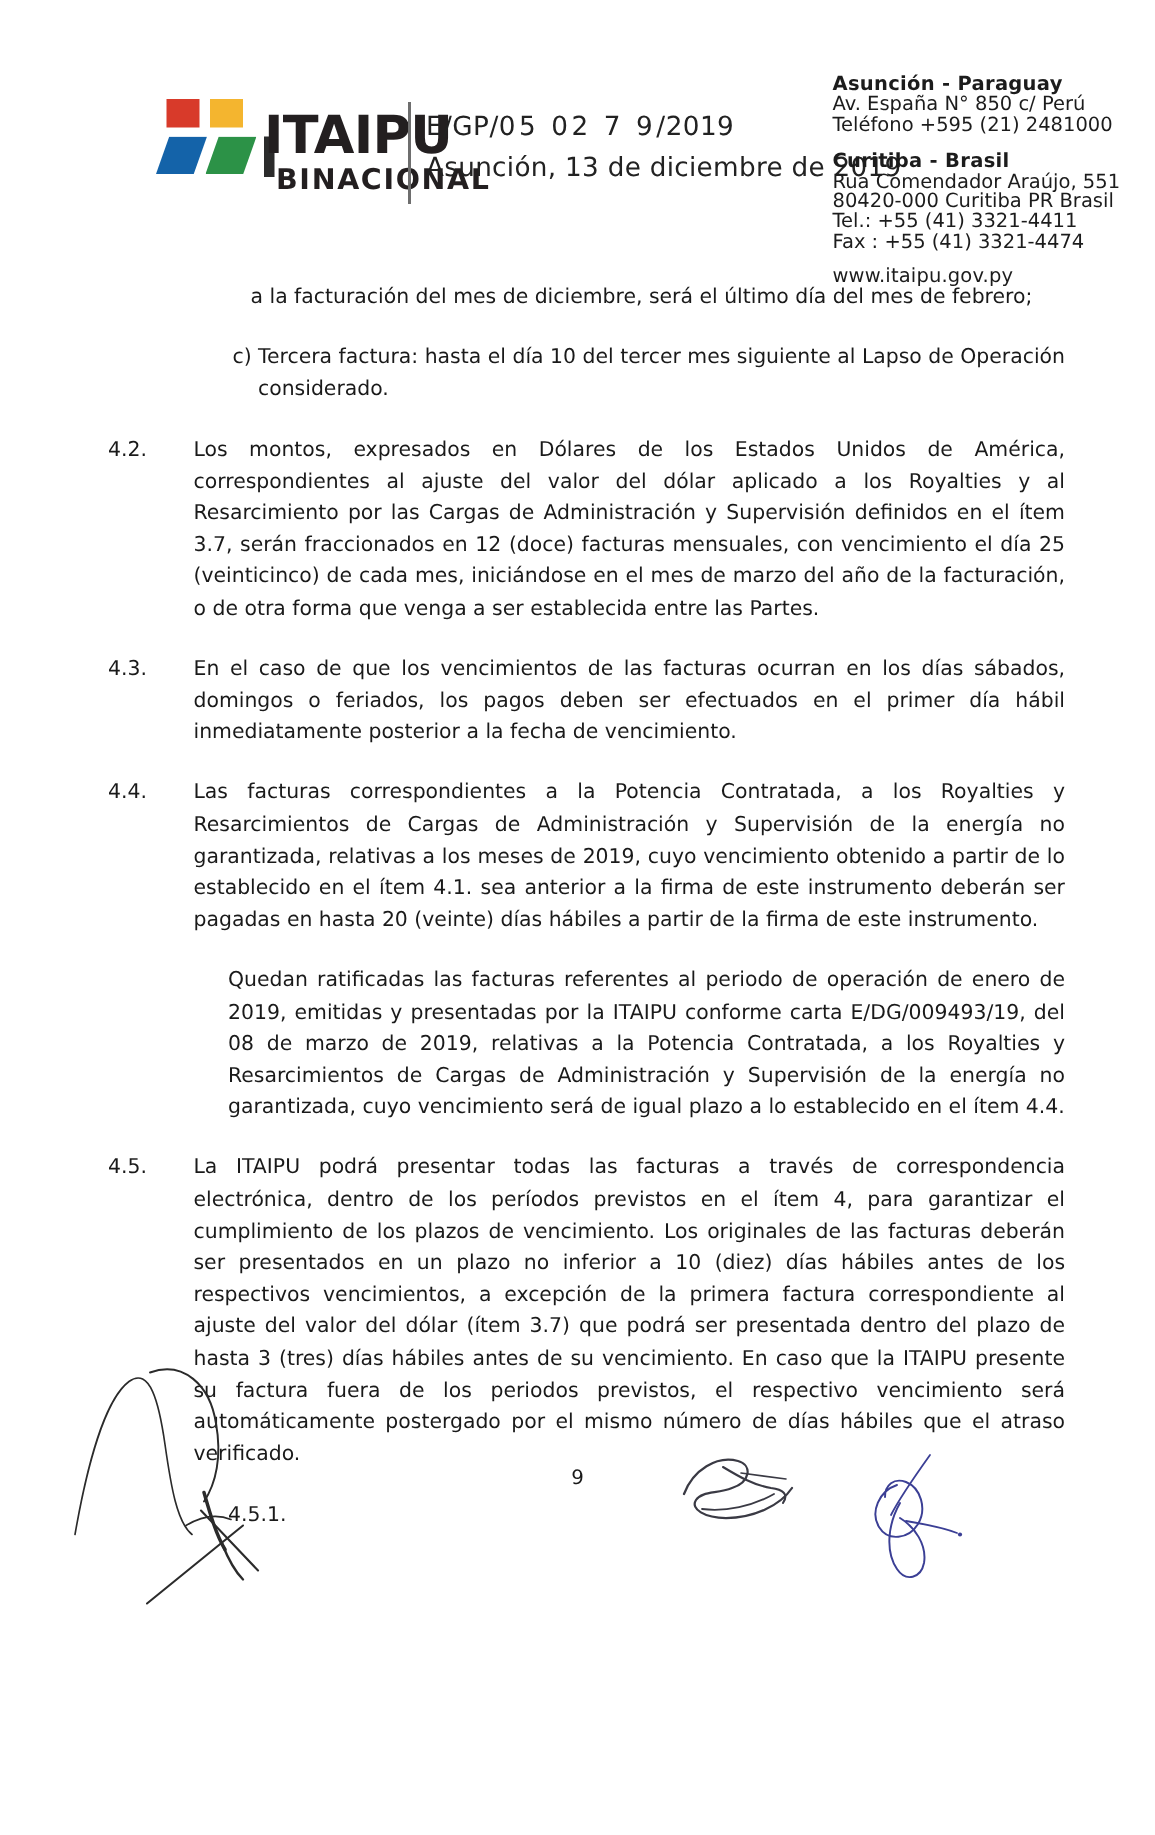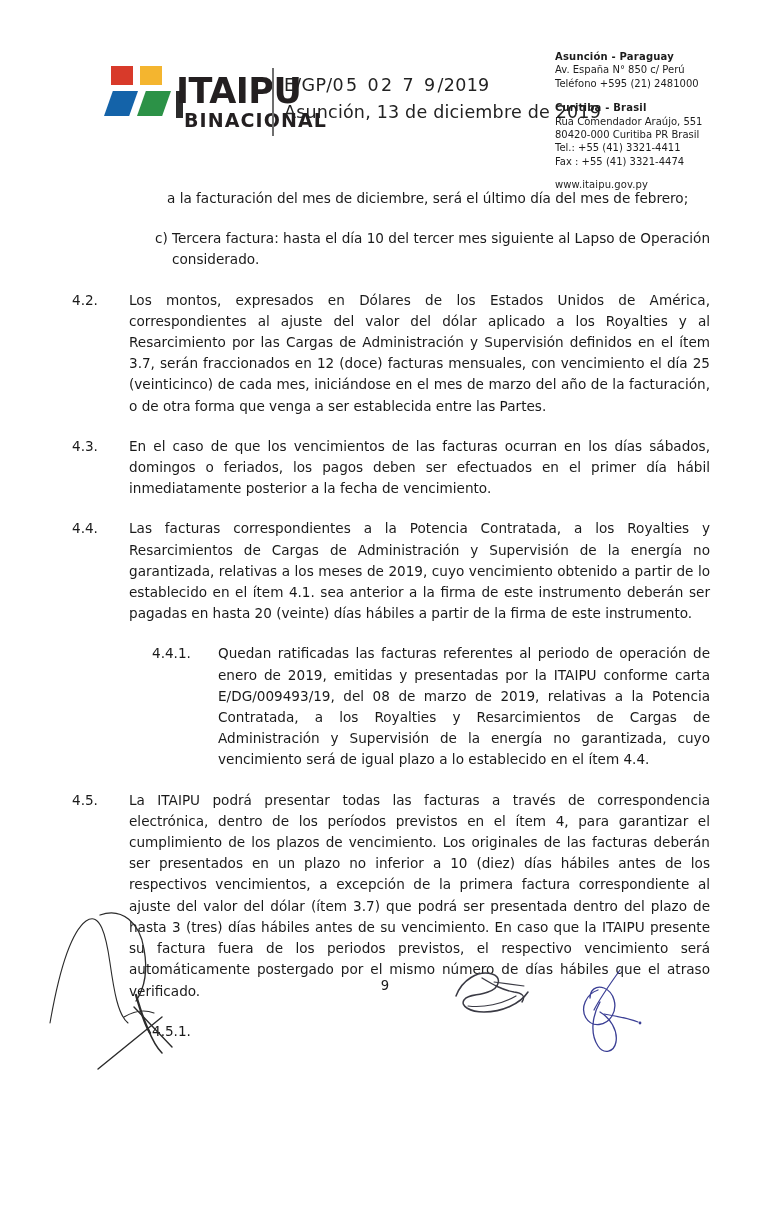--- a/index.html
+++ b/index.html
@@ -122,21 +122,21 @@
     color: #222;
     letter-spacing: 0.2px;
     white-space: nowrap;
   }
 
   .addr {
     position: absolute;
     left: 555px;
     top: 8px;
     width: 210px;
-    font-size: 10px;
+    font-size: 13px;
     line-height: 13.4px;
     color: #1c1c1c;
   }
   .addr .city {
     font-weight: bold;
     letter-spacing: 0.2px;
   }
   .addr .gap { height: 11px; }
   .addr .url {
     font-weight: normal;
@@ -271,21 +271,20 @@
       <div class="num">4.3.</div>
       <div class="txt">En el caso de que los vencimientos de las facturas ocurran en los días sábados, domingos o feriados, los pagos deben ser efectuados en el primer día hábil inmediatamente posterior a la fecha de vencimiento.</div>
     </div>
 
     <div class="blk lvl0">
       <div class="num">4.4.</div>
       <div class="txt">Las facturas correspondientes a la Potencia Contratada, a los Royalties y Resarcimientos de Cargas de Administración y Supervisión de la energía no garantizada, relativas a los meses de 2019, cuyo vencimiento obtenido a partir de lo establecido en el ítem 4.1. sea anterior a la firma de este instrumento deberán ser pagadas en hasta 20 (veinte) días hábiles a partir de la firma de este instrumento.</div>
     </div>
 
     <div class="blk lvl1">
-      <div class="num">4.4.1.</div>
       <div class="txt">Quedan ratificadas las facturas referentes al periodo de operación de enero de 2019, emitidas y presentadas por la ITAIPU conforme carta E/DG/009493/19, del 08 de marzo de 2019, relativas a la Potencia Contratada, a los Royalties y Resarcimientos de Cargas de Administración y Supervisión de la energía no garantizada, cuyo vencimiento será de igual plazo a lo establecido en el ítem 4.4.</div>
     </div>
 
     <div class="blk lvl0">
       <div class="num">4.5.</div>
       <div class="txt">La ITAIPU podrá presentar todas las facturas a través de correspondencia electrónica, dentro de los períodos previstos en el ítem 4, para garantizar el cumplimiento de los plazos de vencimiento. Los originales de las facturas deberán ser presentados en un plazo no inferior a 10 (diez) días hábiles antes de los respectivos vencimientos, a excepción de la primera factura correspondiente al ajuste del valor del dólar (ítem 3.7) que podrá ser presentada dentro del plazo de hasta 3 (tres) días hábiles antes de su vencimiento. En caso que la ITAIPU presente su factura fuera de los periodos previstos, el respectivo vencimiento será automáticamente postergado por el mismo número de días hábiles que el atraso verificado.</div>
     </div>
 
     <div class="blk lvl1 nomargin">
       <div class="num">4.5.1.</div>

